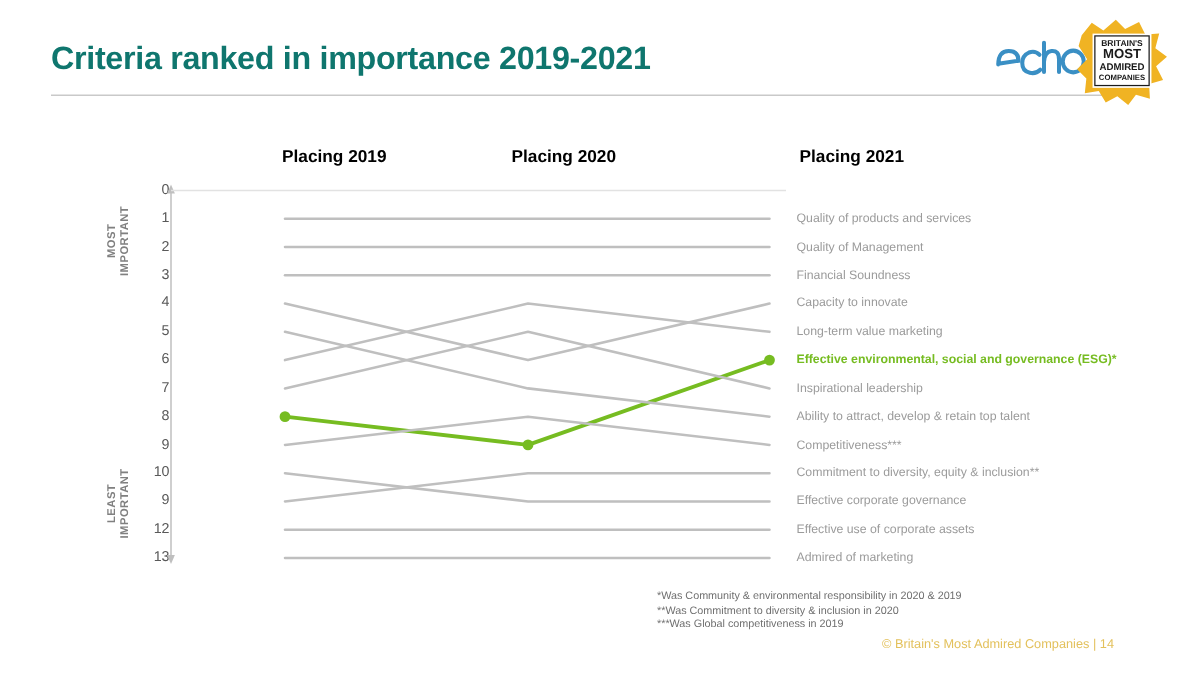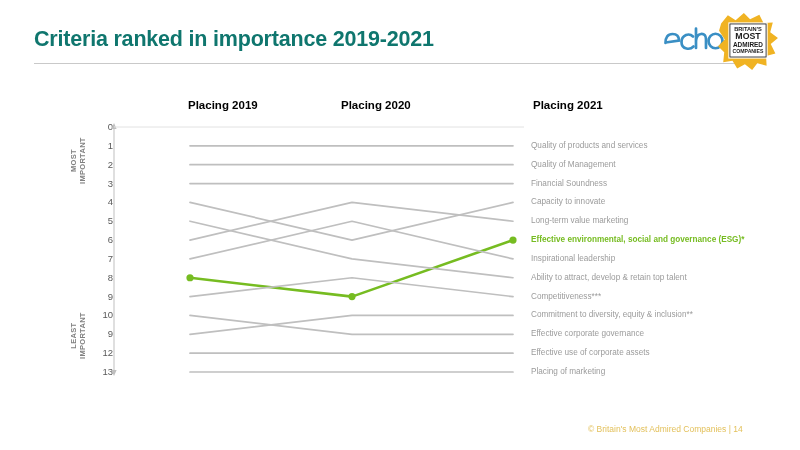--- a/index.html
+++ b/index.html
@@ -243,19 +243,24 @@
       <div class="crit-label" style="top: 178.538px;">Financial Soundness</div>
       <div class="crit-label" style="top: 197.385px;">Capacity to innovate</div>
       <div class="crit-label" style="top: 216.231px;">Long-term value marketing</div>
       <div class="crit-label highlight" style="top: 235.077px;">Effective environmental, social and governance (ESG)*</div>
       <div class="crit-label" style="top: 253.923px;">Inspirational leadership</div>
       <div class="crit-label" style="top: 272.769px;">Ability to attract, develop &amp; retain top talent</div>
       <div class="crit-label" style="top: 291.615px;">Competitiveness***</div>
       <div class="crit-label" style="top: 310.462px;">Commitment to diversity, equity  &amp; inclusion**</div>
       <div class="crit-label" style="top: 329.308px;">Effective corporate governance</div>
       <div class="crit-label" style="top: 348.154px;">Effective use of corporate assets</div>
-      <div class="crit-label" style="top: 367px;">Placing of marketing</div>
+      <div class="crit-label" style="top: 367px;">Admired of marketing</div>
     </div>
 
+  <div id="footnotes">
+    <div>*Was Community &amp; environmental responsibility in 2020  &amp; 2019</div>
+    <div>**Was Commitment to diversity &amp; inclusion in 2020</div>
+    <div>***Was Global competitiveness in 2019</div>
+  </div>
 
   <div id="footer-credit">© Britain's Most Admired Companies  |  14</div>
 
 </div>
 
 </body></html>

